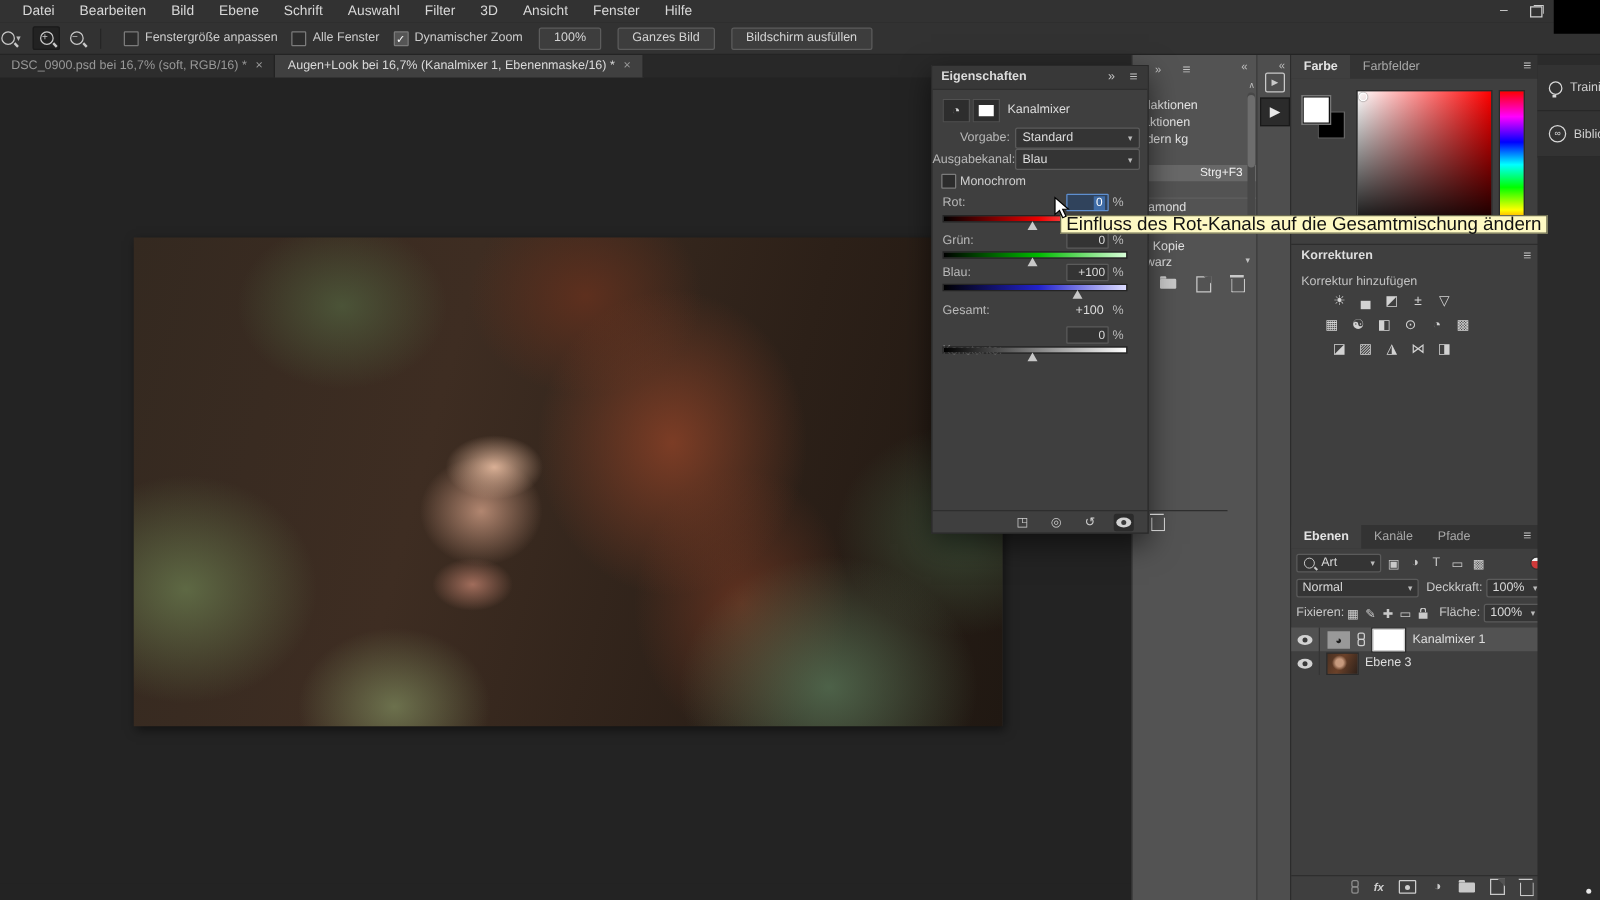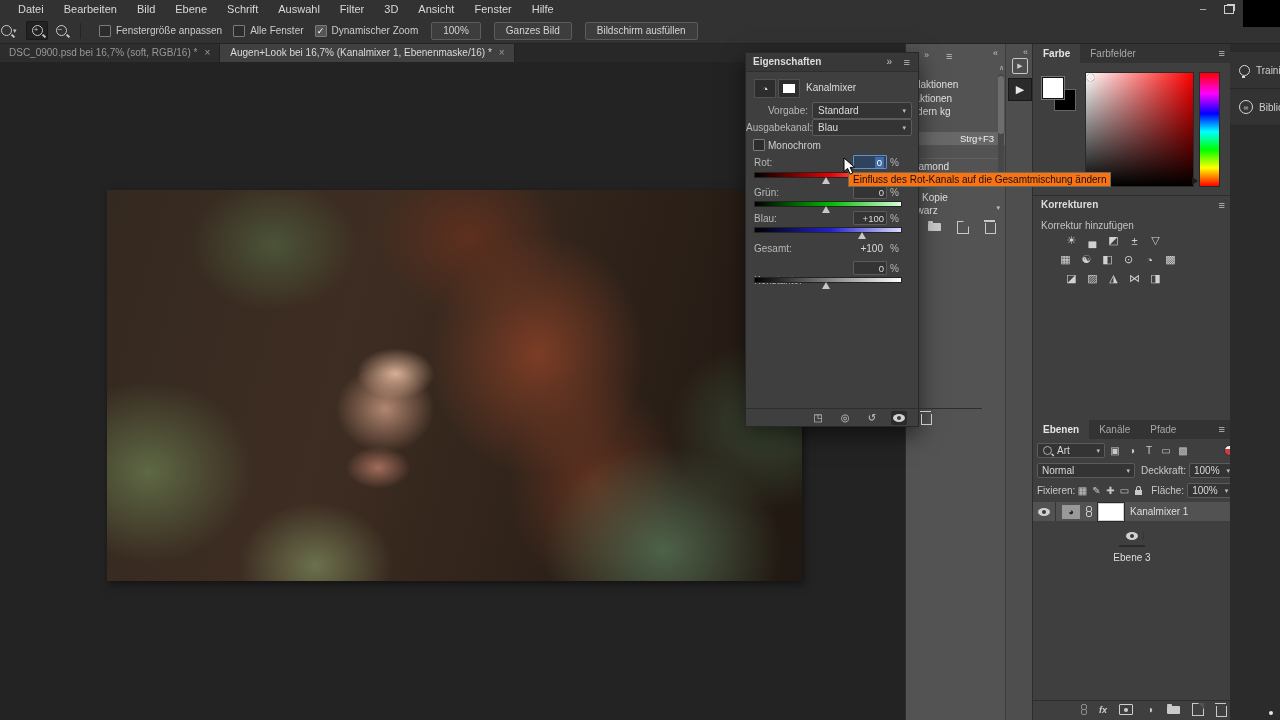--- a/index.html
+++ b/index.html
@@ -156,22 +156,22 @@
   .tr-green{background:linear-gradient(90deg,#000,#0b0 52%,#d9ffd9);}
   .tr-blue{background:linear-gradient(90deg,#000,#22c 52%,#dcdcff);}
   .tr-gray{background:linear-gradient(90deg,#000,#fff);}
   .thumbtri{position:absolute;width:0;height:0;border-left:4px solid transparent;border-right:4px solid transparent;
       border-bottom:7px solid #c8c8c8;}
   .props-bottom{position:absolute;left:0;top:355px;width:100%;height:17px;border-top:1px solid #2e2e2e;
       display:flex;align-items:center;gap:11px;padding-left:64px;}
   .pb-ic{display:flex;align-items:center;justify-content:center;width:16px;height:14px;font-size:10px;color:#cfcfcf;}
   .pb-ic.pressed{background:#2b2b2b;border-radius:2px;}
   
-  .tooltip{left:848px;top:172px;height:13px;background:#f97316;border:1px solid #6b6b4f;color:#111;
-      font-size:10px;line-height:13px;padding:0 4px;white-space:nowrap;z-index:70;}
+  .tooltip{left:848px;top:172px;height:13px;background:#fef9c3;border:1px solid #6b6b4f;color:#111;
+      font-size:15px;line-height:13px;padding:0 4px;white-space:nowrap;z-index:70;}
   .cursor{left:843px;top:157px;z-index:80;}
   .white-dot{left:1269px;top:711px;width:4px;height:4px;border-radius:50%;background:#e8e8e8;z-index:9;}
 </style>
 </head>
 <body>
 
 <div class="screen">
 
   <div class="abs menubar">
     <span class="menu-item">Datei</span>
@@ -375,21 +375,21 @@
       </div>
       <div class="layer sel" style="top:82px;">
         <span class="eyecell">
             <span class="eye"></span>
           </span>
         <span class="adjthumb">◕</span>
         <span class="chain"></span>
         <span class="maskthumb"></span>
         <span>Kanalmixer 1</span>
       </div>
-      <div class="layer" style="top:112px;flex-direction:column;">
+      <div class="layer" style="top:101px;">
         <span class="eyecell">
             <span class="eye"></span>
           </span>
         <span class="photothumb"></span>
         <span>Ebene 3</span>
       </div>
       <div class="lay-bottom">
         <span class="chain" style="opacity:.55;"></span>
         <span class="fx">fx</span>
         <span class="maskic"></span>

